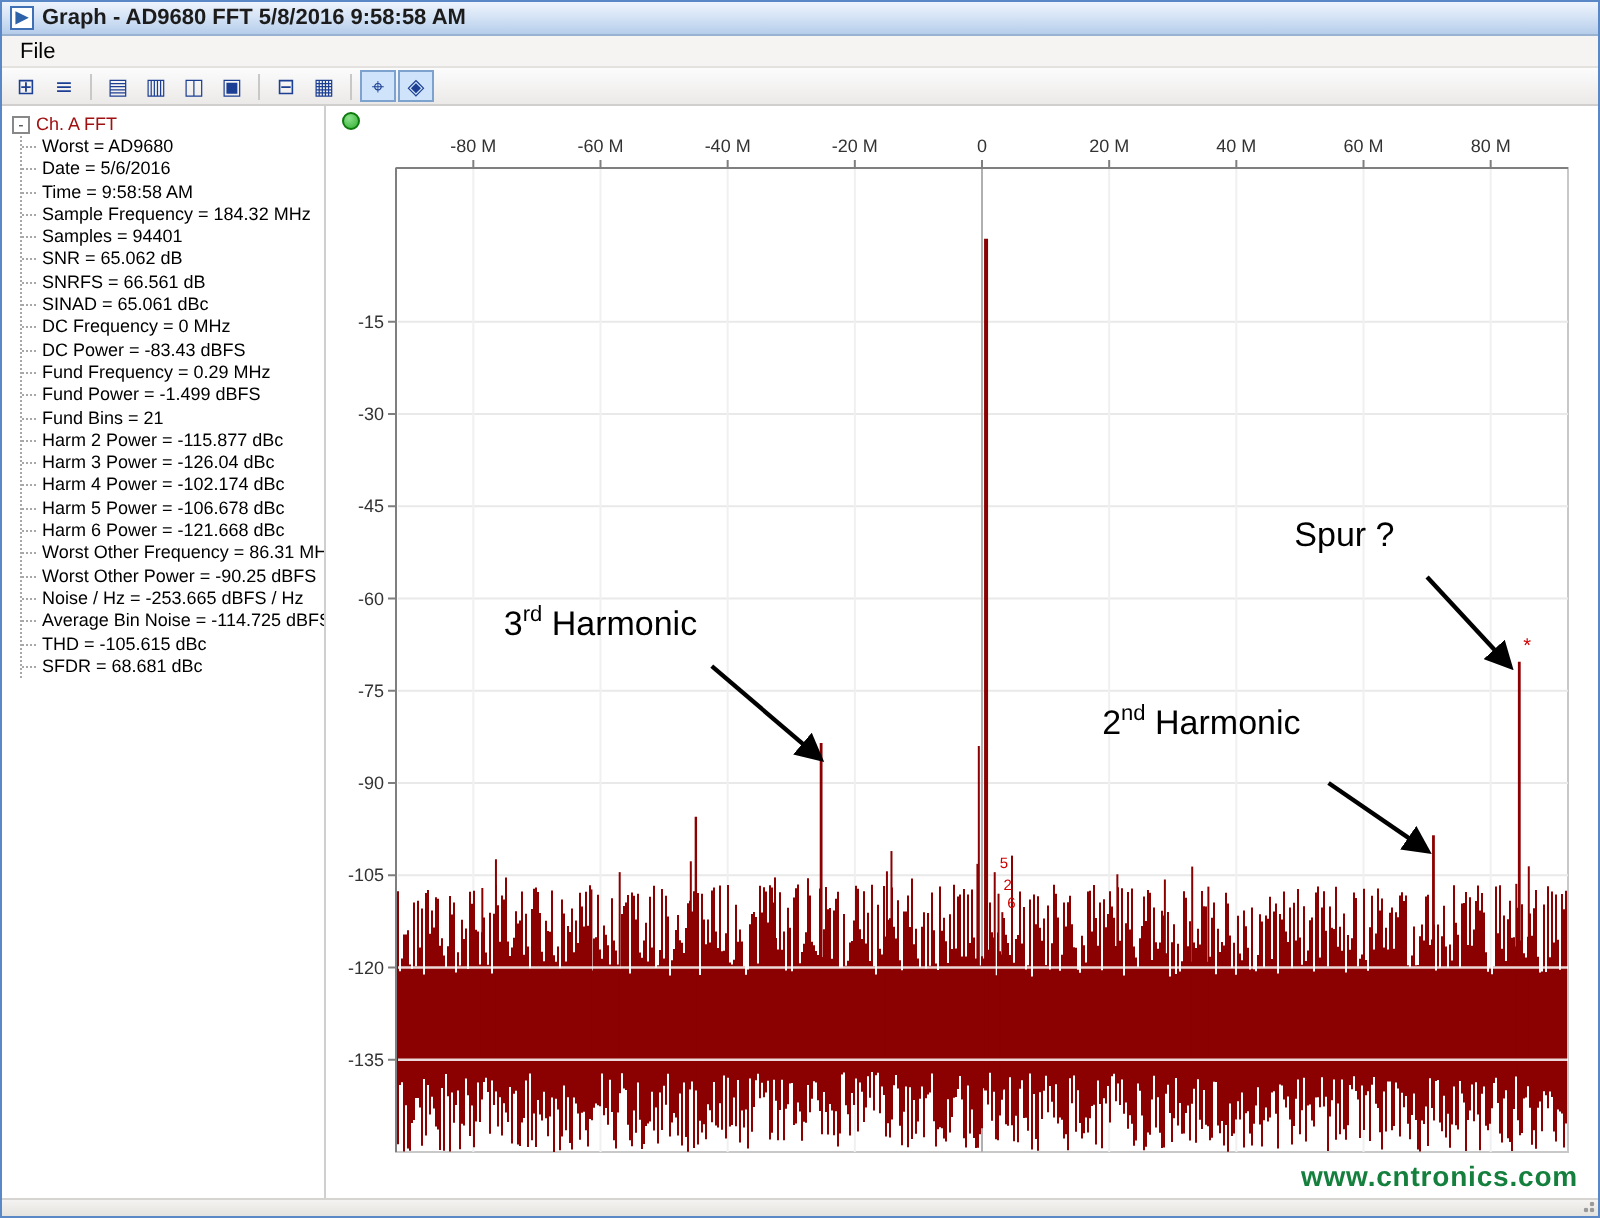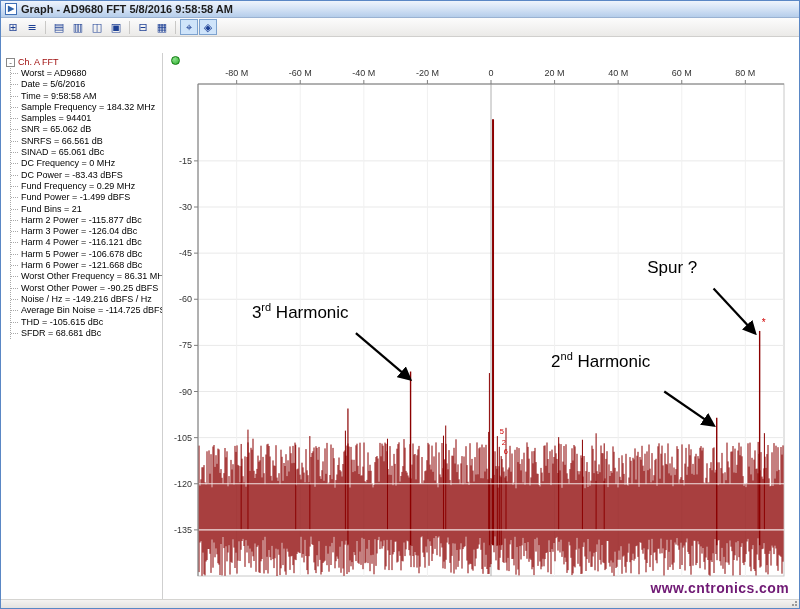--- a/index.html
+++ b/index.html
@@ -96,20 +96,23 @@
 </head>
 <body>
 
 <div class="window">
 
   <div class="titlebar">
     <span class="win-icon">▶</span>
     <span>Graph - AD9680 FFT 5/8/2016 9:58:58 AM</span>
   </div>
 
+  <div class="menubar">
+    <span class="menu-item">File</span>
+  </div>
 
   <div class="toolbar">
       <button class="tbtn">
         <span>⊞</span>
       </button>
       <button class="tbtn">
         <span>≡</span>
       </button>
       <div class="tsep"></div>
       <button class="tbtn">
@@ -155,26 +158,26 @@
           <div class="tree-item">SNR = 65.062 dB</div>
           <div class="tree-item">SNRFS = 66.561 dB</div>
           <div class="tree-item">SINAD = 65.061 dBc</div>
           <div class="tree-item">DC Frequency = 0 MHz</div>
           <div class="tree-item">DC Power = -83.43 dBFS</div>
           <div class="tree-item">Fund Frequency = 0.29 MHz</div>
           <div class="tree-item">Fund Power = -1.499 dBFS</div>
           <div class="tree-item">Fund Bins = 21</div>
           <div class="tree-item">Harm 2 Power = -115.877 dBc</div>
           <div class="tree-item">Harm 3 Power = -126.04 dBc</div>
-          <div class="tree-item">Harm 4 Power = -116.121 dBc</div>
+          <div class="tree-item">Harm 4 Power = -102.174 dBc</div>
           <div class="tree-item">Harm 5 Power = -106.678 dBc</div>
           <div class="tree-item">Harm 6 Power = -121.668 dBc</div>
           <div class="tree-item">Worst Other Frequency = 86.31 MHz</div>
           <div class="tree-item">Worst Other Power = -90.25 dBFS</div>
-          <div class="tree-item">Noise / Hz = -149.216 dBFS / Hz</div>
+          <div class="tree-item">Noise / Hz = -253.665 dBFS / Hz</div>
           <div class="tree-item">Average Bin Noise = -114.725 dBFS</div>
           <div class="tree-item">THD = -105.615 dBc</div>
           <div class="tree-item">SFDR = 68.681 dBc</div>
         </div>
     </div>
 
     <div class="plot-panel">
       <div class="run-dot" style="background: radial-gradient(circle at 35% 30%, rgb(140, 226, 140), rgb(47, 174, 47));"></div>
       <svg id="fft" width="637" height="548" viewBox="0 0 637 548">
           <defs>
@@ -271,21 +274,21 @@
           <text x="338.76605902777777" y="391.85" font-size="7.5" fill="#d00000">2</text>
           <text x="340.67361111111114" y="401.075" font-size="7.5" fill="#d00000">6</text>
           <text x="598.6469184027778" y="272.9225" font-size="10" fill="#d00000">*</text>
           <text x="137.24479166666666" y="264.7" text-anchor="middle" font-size="17" fill="#000"><tspan>3</tspan><tspan dy="-7" font-size="11">rd</tspan><tspan dy="7"> Harmonic</tspan></text>
           <line x1="192.88172743055554" y1="280.075" x2="246.92903645833331" y2="326.2" stroke="#000" stroke-width="2.2" marker-end="url(#arrow)"></line>
           <text x="437.68424479166663" y="313.9" text-anchor="middle" font-size="17" fill="#000"><tspan>2</tspan><tspan dy="-7" font-size="11">nd</tspan><tspan dy="7"> Harmonic</tspan></text>
           <line x1="501.26931423611114" y1="338.5" x2="550.5477430555555" y2="372.325" stroke="#000" stroke-width="2.2" marker-end="url(#arrow)"></line>
           <text x="509.21744791666663" y="220.1125" text-anchor="middle" font-size="17" fill="#000"><tspan>Spur ?</tspan></text>
           <line x1="550.5477430555555" y1="235.4875" x2="591.8780381944445" y2="280.075" stroke="#000" stroke-width="2.2" marker-end="url(#arrow)"></line>
         </svg>
-      <div class="watermark" style="color: #701a75;">www.cntronics.com</div>
+      <div class="watermark" style="color: #15803d;">www.cntronics.com</div>
     </div>
   </div>
 
   <div class="statusbar">
     <span class="resize-grip"></span>
   </div>
 
 </div>
 
 </body></html>

